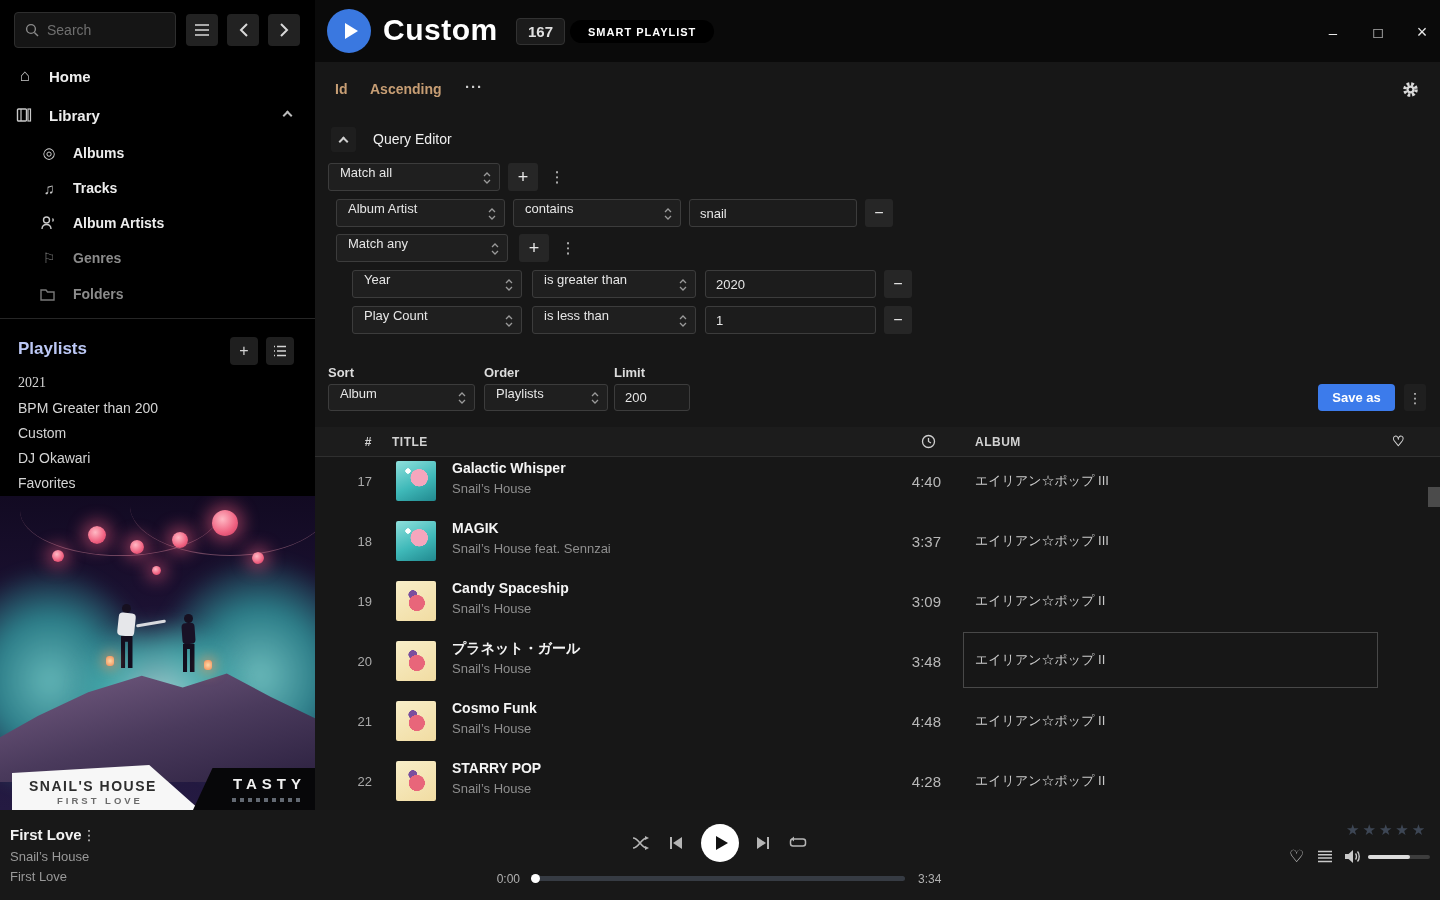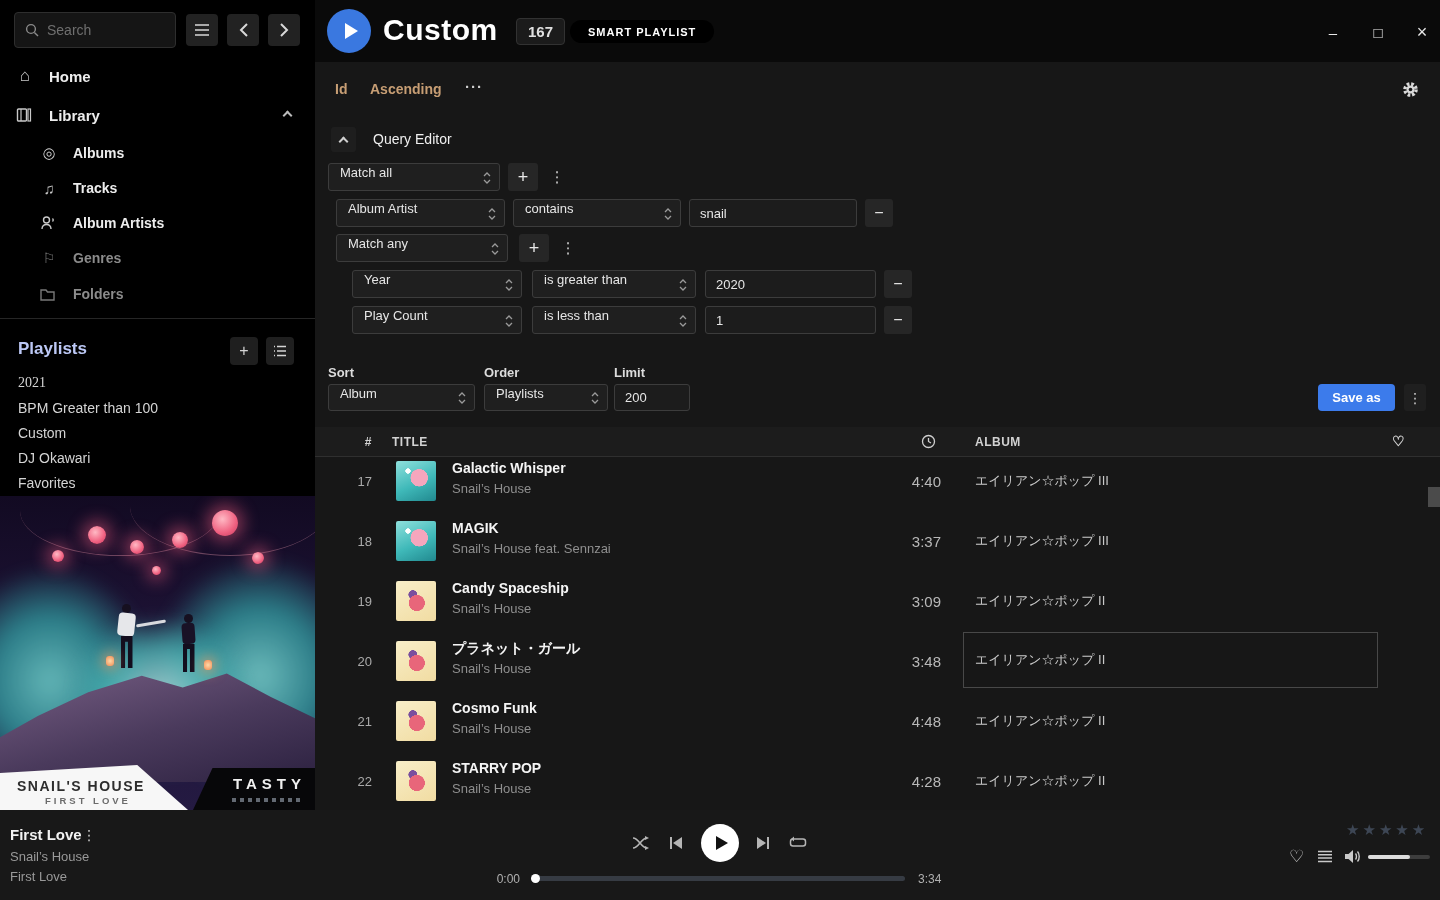--- a/index.html
+++ b/index.html
@@ -34,21 +34,21 @@
   .string { position:absolute; border:1px solid rgba(255,170,190,.35); border-top:none; border-left:none; border-right:none; border-radius:50%; }
   .lantern { position:absolute; border-radius:50%; background:radial-gradient(circle at 40% 35%,#ffb9c4,#f06080 60%,#c23b5e); box-shadow:0 0 16px 6px rgba(255,95,130,.45); }
   .rock { position:absolute; left:0; bottom:28px; width:315px; height:118px; background:linear-gradient(165deg,#7a6187,#4a3a5c 55%,#2c2140); clip-path:polygon(0 62%,12% 44%,28% 24%,45% 10%,58% 20%,72% 8%,86% 28%,100% 46%,100% 100%,0 100%); }
   .fig { position:absolute; }
   .head { width:9px; height:9px; border-radius:50%; background:#161020; margin:0 auto; }
   .torso-m { width:17px; height:23px; background:#e6e7ea; border-radius:4px; transform:rotate(6deg); }
   .torso-w { width:13px; height:21px; background:#191226; border-radius:4px; transform:rotate(-4deg); }
   .legs { width:12px; height:32px; background:#130e1e; margin:0 auto; clip-path:polygon(0 0,100% 0,100% 100%,62% 100%,62% 18%,38% 18%,38% 100%,0 100%); }
   .arm { position:absolute; width:30px; height:3px; background:#d8dade; border-radius:2px; }
   .held { position:absolute; width:8px; height:10px; border-radius:3px; background:radial-gradient(circle,#ffd9a8,#f08a52); box-shadow:0 0 12px 4px rgba(255,150,90,.5); }
-  .banner-white { position:absolute; left:0; bottom:0; width:188px; height:50px; background:#f7f7f7; clip-path:polygon(0 26%,73% 10%,100% 100%,0 100%);text-align:right; }
+  .banner-white { position:absolute; left:12px; bottom:0; width:188px; height:50px; background:#f7f7f7; clip-path:polygon(0 26%,73% 10%,100% 100%,0 100%);text-align:right; }
   .bw-artist { position:absolute; left:17px; top:18px; font-size:14px; font-weight:800; letter-spacing:1.5px; color:#2d2d2d; }
   .bw-title { position:absolute; left:45px; top:35px; font-size:9.5px; font-weight:600; letter-spacing:3px; color:#6b6b6b; }
   .banner-black { position:absolute; right:0; bottom:0; width:122px; height:42px; background:#070709; clip-path:polygon(16% 0,100% 0,100% 100%,0 100%); }
   .bb-label { position:absolute; right:9px; top:7px; font-size:15px; font-weight:700; letter-spacing:5px; color:#f0f0f0; }
   .bb-sub { position:absolute; right:11px; bottom:8px; width:72px; height:4px; background:repeating-linear-gradient(90deg,#8a93a0 0 4px,transparent 4px 8px); opacity:.7; }
 
   
   .main { position:absolute; left:315px; top:0; width:1125px; height:810px; background:#171717; overflow:hidden; }
   .topbar { position:absolute; left:0; top:0; width:1125px; height:62px; background:#0a0a0a; }
   .play-circle { position:absolute; left:12px; top:9px; width:44px; height:44px; border-radius:50%; background:#3a78e0; display:flex; align-items:center; justify-content:center; cursor:pointer; }
@@ -210,21 +210,21 @@
             <path d="M4 1.5 H13 M4 6 H13 M4 10.5 H13" stroke="#d5d5d5" stroke-width="1.5"></path>
             <path d="M1 1.5 H2 M1 6 H2 M1 10.5 H2" stroke="#d5d5d5" stroke-width="1.5"></path>
           </svg>
         </span>
     </div>
 
     <div class="pl-item" style="top:371px;font-family:Liberation Serif, serif;">
         <span>2021</span>
       </div>
     <div class="pl-item" style="top:396px;">
-        <span>BPM Greater than 100</span>
+        <span>BPM Greater than 200</span>
       </div>
     <div class="pl-item" style="top:421px;">
         <span>Custom</span>
       </div>
     <div class="pl-item" style="top:446px;">
         <span>DJ Okawari</span>
       </div>
     <div class="pl-item" style="top:471px;">
         <span>Favorites</span>
       </div>

